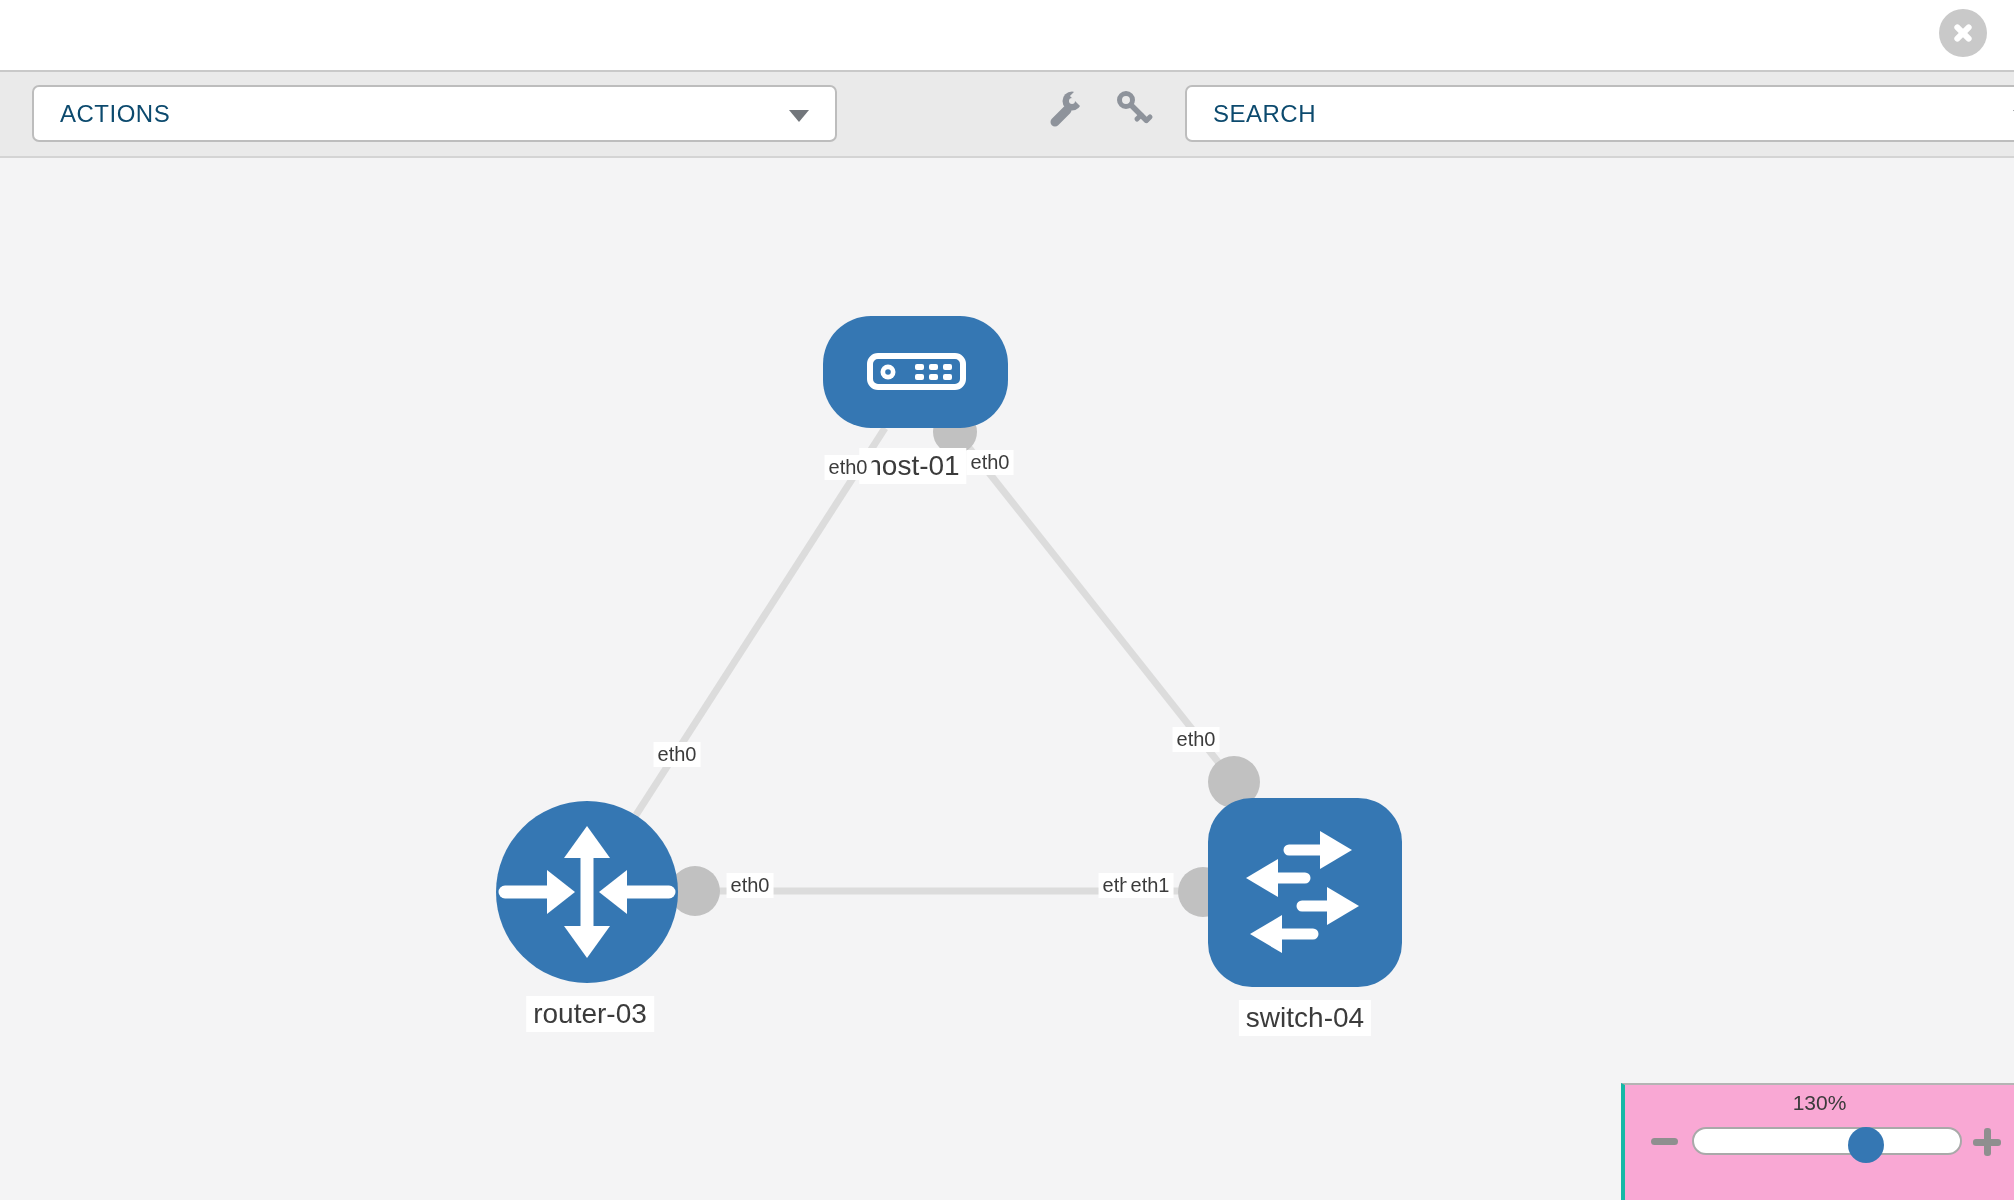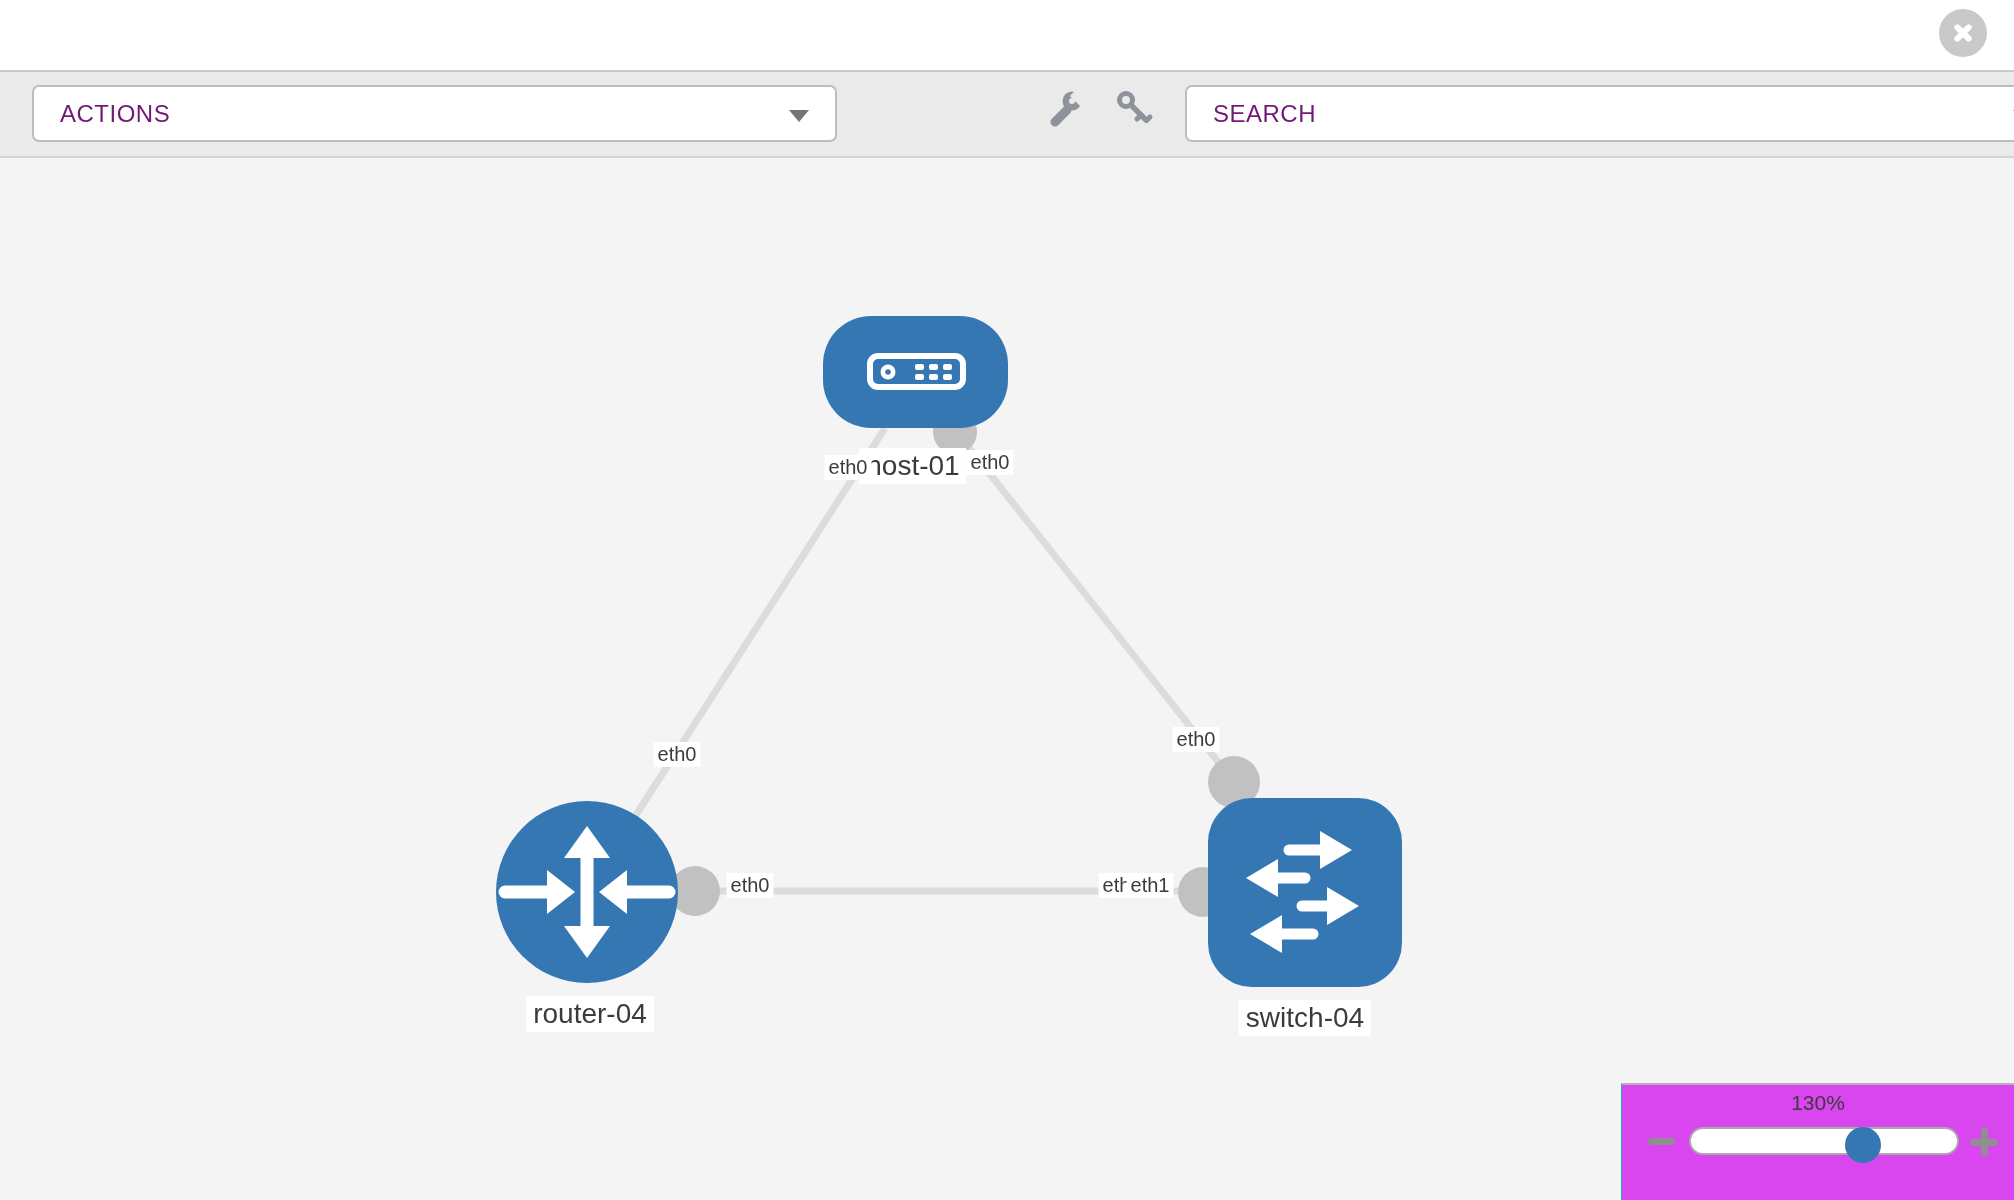--- a/index.html
+++ b/index.html
@@ -27,21 +27,21 @@
   
   .toolbar{
     position:absolute;top:72px;left:0;width:2014px;height:84px;
     background:#eaeaea;border-bottom:2px solid #d4d4d4;z-index:29;
   }
   .dropdown{
     position:absolute;top:13px;height:57px;box-sizing:border-box;
     background:#ffffff;border:2px solid #bdbdbd;border-radius:7px;
   }
   .dropdown .dd-label{
-    position:absolute;left:26px;top:13px;font-size:24px;color:#701a75;letter-spacing:.5px;
+    position:absolute;left:26px;top:13px;font-size:24px;color:#0c4a6e;letter-spacing:.5px;
   }
   .caret{
     position:absolute;right:26px;top:23px;width:0;height:0;
     border-left:10px solid transparent;border-right:10px solid transparent;
     border-top:12px solid #72767b;
   }
   .dd-actions{left:32px;width:805px;}
   .dd-search{left:1185px;width:876px;}
   .tool-icon{position:absolute;top:16px;width:40px;height:40px;cursor:pointer;}
   .tool-icon.wrench{left:1046px;}
@@ -54,21 +54,21 @@
   }
   .iface-label{
     position:absolute;background:#ffffff;color:#3b3b3b;font-size:20px;
     padding:1px 4px;white-space:nowrap;transform:translateX(-50%);z-index:11;text-align:right;
   }
   .iface-label.under{z-index:10;}
   .iface-label.over{z-index:12;}
   
   .zoom-panel{
     position:absolute;left:1621px;top:1083px;right:0;bottom:0;
-    background:#d946ef;border-top:2px solid #b4b4b4;border-left:1px solid #14b8a6;
+    background:#f9a8d4;border-top:2px solid #b4b4b4;border-left:4px solid #14b8a6;
     z-index:40;
   }
   .zoom-level{position:absolute;top:6px;left:0;width:100%;text-align:center;font-size:21px;color:#3b3b3b;}
   .zoom-minus{position:absolute;left:26px;top:53px;width:27px;height:7px;border-radius:3.5px;background:#8f8f8f;cursor:pointer;}
   .zoom-track{
     position:absolute;left:67px;top:42px;width:270px;height:28px;box-sizing:border-box;
     background:#ffffff;border:2px solid #a9a9a9;border-radius:15px;cursor:pointer;
   }
   .zoom-thumb{position:absolute;left:223px;top:42px;width:36px;height:36px;border-radius:50%;background:#3577b3;cursor:pointer;}
   .zoom-plus{position:absolute;left:347px;top:42px;width:30px;height:30px;cursor:pointer;}
@@ -163,21 +163,21 @@
       <polygon points="1246,878 1278,859 1278,897" stroke="none"></polygon>
       <line x1="1302" y1="906" x2="1329" y2="906"></line>
       <polygon points="1359,906 1327,887 1327,925" stroke="none"></polygon>
       <line x1="1313" y1="934" x2="1280" y2="934"></line>
       <polygon points="1250,934 1282,915 1282,953" stroke="none"></polygon>
     </g>
   </g>
 </svg>
 
 <div class="node-label" style="left:913px;top:448px;">host-01</div>
-<div class="node-label" style="left:590px;top:996px;">router-04</div>
+<div class="node-label" style="left:590px;top:996px;">router-03</div>
 <div class="node-label" style="left:1305px;top:1000px;">switch-04</div>
 
 <div class="iface-label" style="left:848px;top:455px;">eth0</div>
 <div class="iface-label" style="left:990px;top:450px;">eth0</div>
 <div class="iface-label" style="left:677px;top:742px;">eth0</div>
 <div class="iface-label" style="left:1196px;top:727px;">eth0</div>
 <div class="iface-label" style="left:750px;top:873px;">eth0</div>
 <div class="iface-label under" style="left:1122px;top:873px;">eth0</div>
 <div class="iface-label over" style="left:1150px;top:873px;">eth1</div>
 

